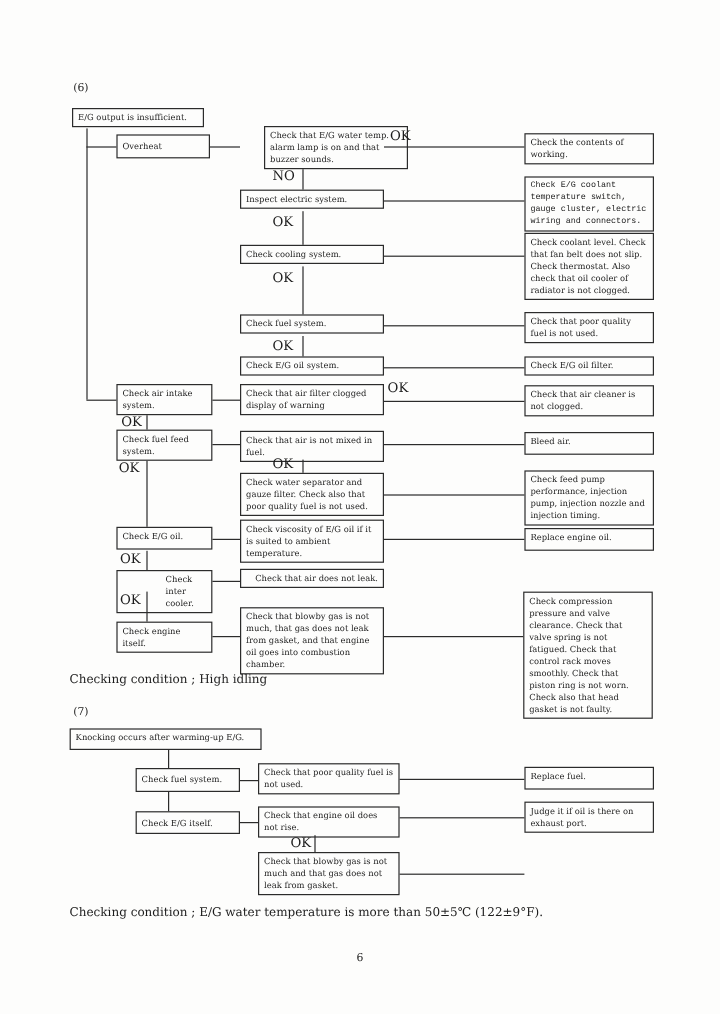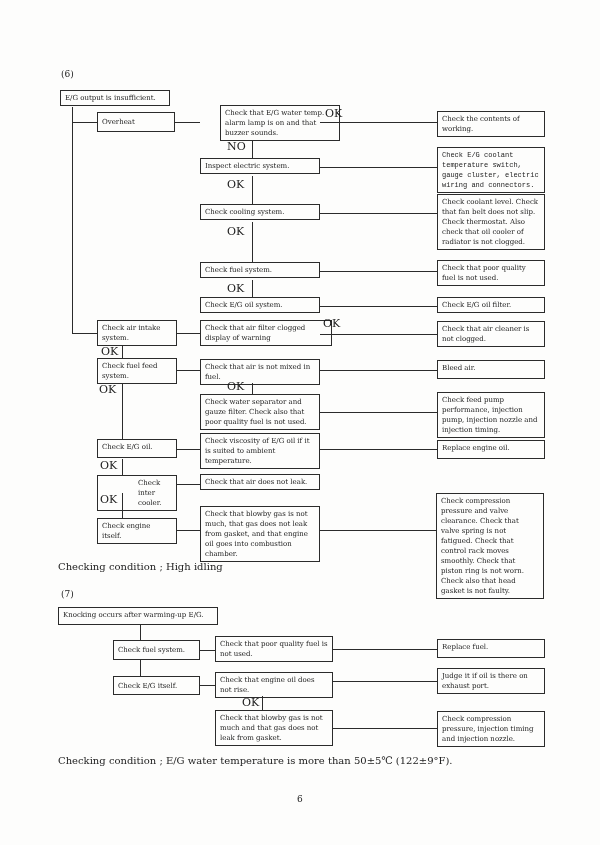--- a/index.html
+++ b/index.html
@@ -32,25 +32,25 @@
   <div class="seclbl" style="left:61px;top:69px;">(6)</div>
 
   <div class="box" style="left:60px;top:90px;width:110px;">E/G output is insufficient.</div>
   <div class="box" style="left:97px;top:112px;width:78px;min-height:20px;display:flex;align-items:center;">Overheat</div>
 
   <div class="box" style="left:200px;top:105px;width:120px;margin-left:20px;">Check that E/G water temp. alarm lamp is on and that buzzer sounds.</div>
   <div class="box" style="left:200px;top:158px;width:120px;">Inspect electric system.</div>
   <div class="box" style="left:200px;top:204px;width:120px;">Check cooling system.</div>
   <div class="box" style="left:200px;top:262px;width:120px;">Check fuel system.</div>
   <div class="box" style="left:200px;top:297px;width:120px;">Check E/G oil system.</div>
-  <div class="box" style="left:200px;top:320px;width:132px;">Check that air filter clogged display of warning</div>
+  <div class="box" style="left:200px;top:320px;width:120px;">Check that air filter clogged display of warning</div>
   <div class="box" style="left:200px;top:359px;width:120px;">Check that air is not mixed in fuel.</div>
   <div class="box" style="left:200px;top:394px;width:120px;">Check water separator and gauze filter. Check also that poor quality fuel is not used.</div>
   <div class="box" style="left:200px;top:433px;width:120px;">Check viscosity of E/G oil if it is suited to ambient temperature.</div>
-  <div class="box" style="left:200px;top:474px;width:120px;">Check that air does not leak.</div>
+  <div class="box" style="left:200px;top:474px;width:120px;text-align:right;">Check that air does not leak.</div>
   <div class="box" style="left:200px;top:506px;width:120px;">Check that blowby gas is not much, that gas does not leak from gasket, and that engine oil goes into combustion chamber.</div>
 
   <div class="box" style="left:437px;top:111px;width:108px;">Check the contents of working.</div>
   <div class="box" style="left:437px;top:147px;width:108px;font-family:Liberation Mono, monospace;">Check E/G coolant temperature switch, gauge cluster, electric wiring and connectors.</div>
   <div class="box" style="left:437px;top:194px;width:108px;">Check coolant level. Check that fan belt does not slip. Check thermostat. Also check that oil cooler of radiator is not clogged.</div>
   <div class="box" style="left:437px;top:260px;width:108px;">Check that poor quality fuel is not used.</div>
   <div class="box" style="left:437px;top:297px;width:108px;">Check E/G oil filter.</div>
   <div class="box" style="left:437px;top:321px;width:108px;">Check that air cleaner is not clogged.</div>
   <div class="box" style="left:437px;top:360px;width:108px;min-height:19px;">Bleed air.</div>
   <div class="box" style="left:437px;top:392px;width:108px;">Check feed pump performance, injection pump, injection nozzle and injection timing.</div>
@@ -109,21 +109,20 @@
   <div class="seclbl" style="left:61px;top:589px;">(7)</div>
 
   <div class="box" style="left:58px;top:607px;width:160px;min-height:18px;">Knocking occurs after warming-up E/G.</div>
   <div class="box" style="left:113px;top:640px;width:87px;min-height:20px;display:flex;align-items:center;">Check fuel system.</div>
   <div class="box" style="left:215px;top:636px;width:118px;">Check that poor quality fuel is not used.</div>
   <div class="box" style="left:437px;top:639px;width:108px;min-height:19px;">Replace fuel.</div>
   <div class="box" style="left:113px;top:676px;width:87px;min-height:19px;display:flex;align-items:center;">Check E/G itself.</div>
   <div class="box" style="left:215px;top:672px;width:118px;">Check that engine oil does not rise.</div>
   <div class="box" style="left:437px;top:668px;width:108px;">Judge it if oil is there on exhaust port.</div>
   <div class="box" style="left:215px;top:710px;width:118px;">Check that blowby gas is not much and that gas does not leak from gasket.</div>
-  <div class="box" style="left:437px;top:711px;width:108px;">Check compression pressure, injection timing and injection nozzle.</div>
 
   <div class="lbl" style="left:242px;top:697px;">OK</div>
 
   <i class="vl" style="left:140px;top:625px;height:15px;"></i>
   <i class="hl" style="left:200px;top:650px;width:15px;"></i>
   <i class="hl" style="left:333px;top:649px;width:104px;"></i>
   <i class="vl" style="left:140px;top:660px;height:16px;"></i>
   <i class="hl" style="left:200px;top:685px;width:15px;"></i>
   <i class="hl" style="left:333px;top:681px;width:104px;"></i>
   <i class="vl" style="left:262px;top:696px;height:14px;"></i>

